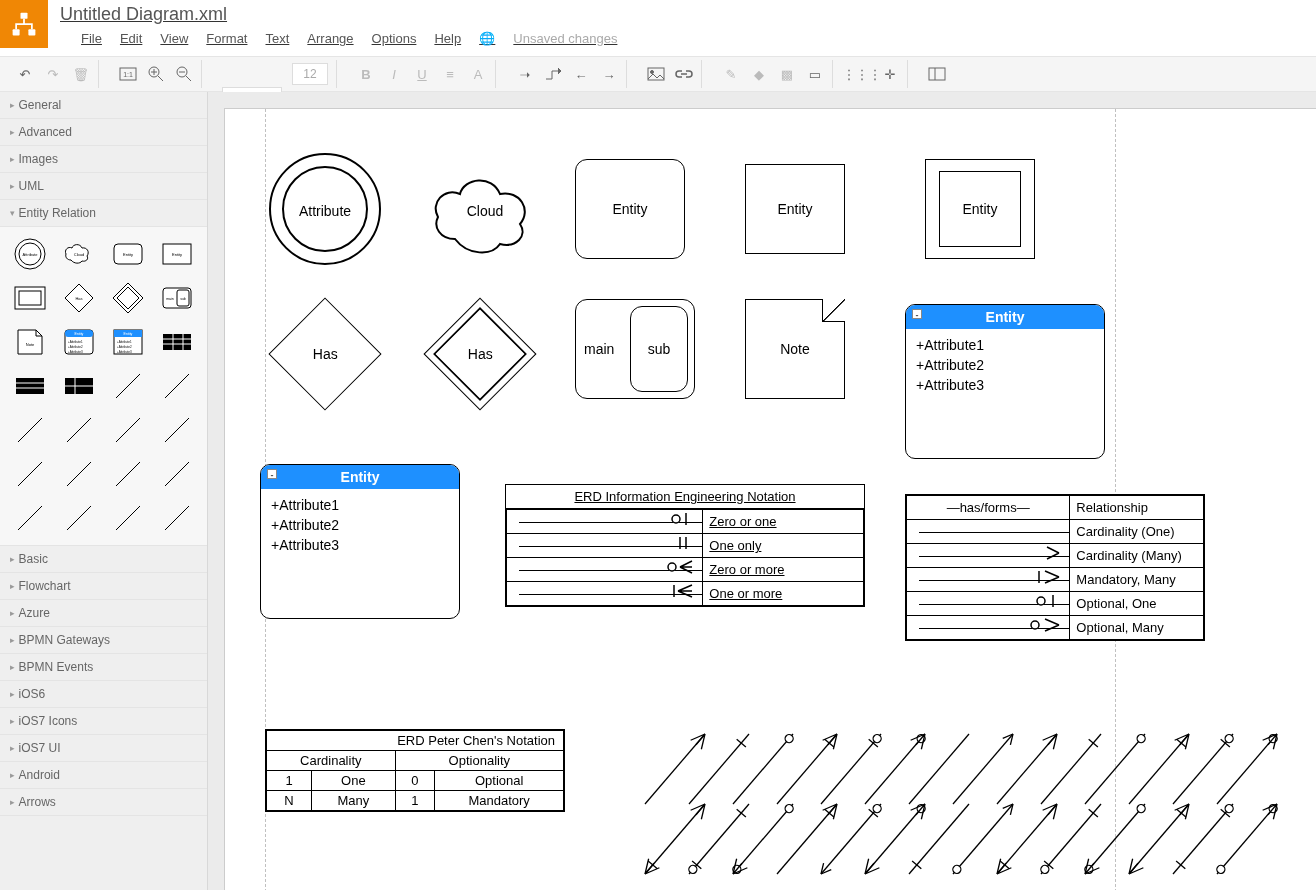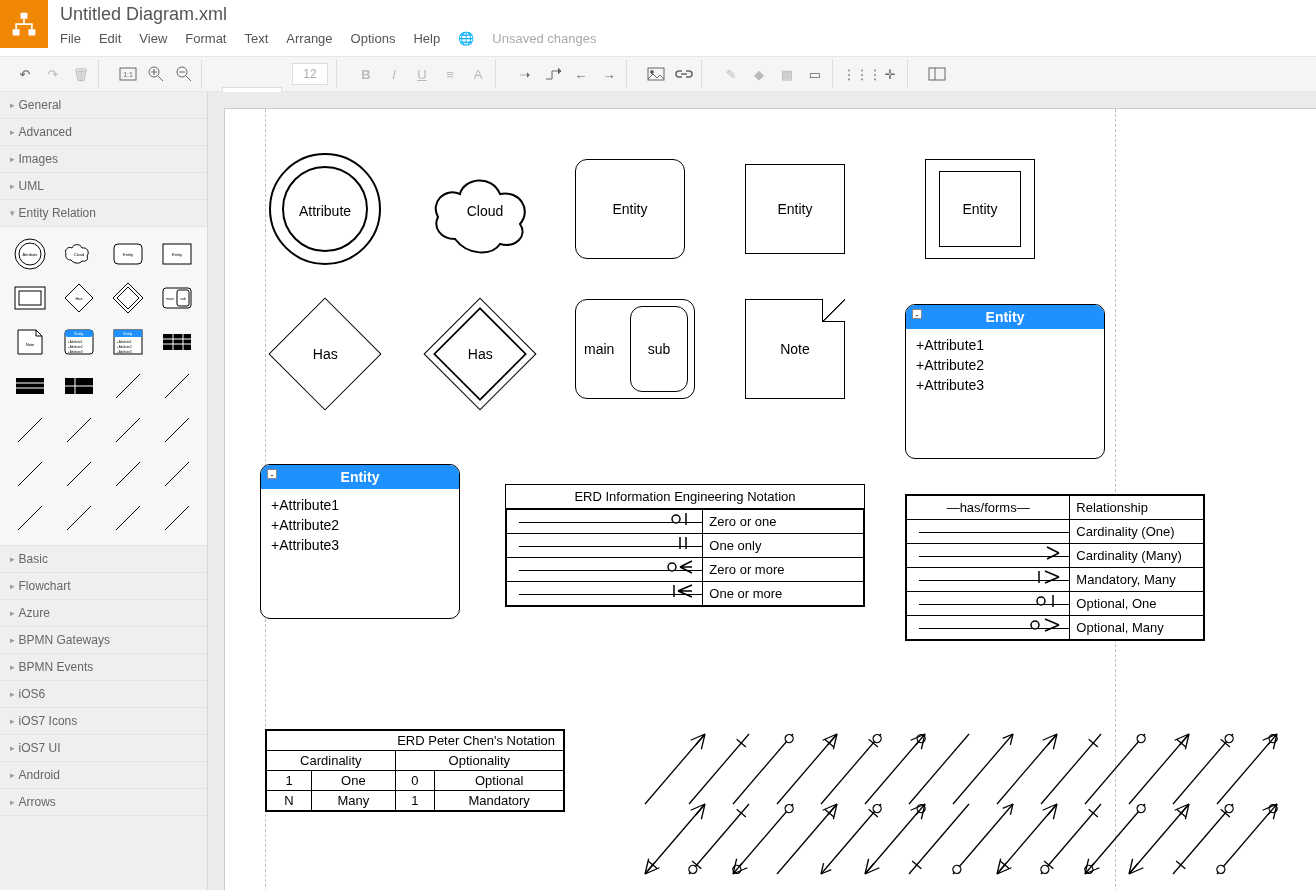--- a/index.html
+++ b/index.html
@@ -3,23 +3,23 @@
 <meta charset="utf-8">
 <style>
   * { box-sizing: border-box; }
   html, body { margin: 0; padding: 0; font-family: -apple-system, BlinkMacSystemFont, "Helvetica Neue", Arial, sans-serif; font-size: 13px; color: #333; background: #fff; height: 100%; }
   .app { display: flex; flex-direction: column; width: 1316px; height: 890px; overflow: hidden; }
 
   
   .header { display: flex; align-items: flex-start; height: 56px; border-bottom: 0px; }
   .logo { width: 48px; height: 48px; background: #f08705; display:flex; align-items:center; justify-content:center; }
   .logo svg { width: 28px; height: 28px; }
-  .title-area { display:flex; flex-direction:column; padding-left:12px; }
+  .title-area { display:flex; flex-direction:column; padding-left:12px;text-decoration:underline; }
   .doc-title { font-size: 18px; color:#555; padding-top:4px; }
-  .menubar { display:flex; gap:18px; padding-top:6px; align-items:flex-start; color:#555; }
+  .menubar { display:flex; gap:18px; padding-top:6px; align-items:flex-start; color:#555;margin-left:21px; }
   .menubar .menu-item { cursor:pointer; }
   .menubar .globe { color:#888; }
   .menubar .unsaved { color:#aaa; }
 
   
   .toolbar { display:flex; align-items:center; height:36px; background:#f5f5f5; border-top:1px solid #e5e5e5; border-bottom:1px solid #e5e5e5; padding:0 8px; gap:12px; }
   .toolbar .group { display:flex; align-items:center; gap:10px; padding:0 8px; border-right:1px solid #ddd; height:28px; }
   .toolbar .group:last-child { border-right:0; }
   .tb-btn { width:18px; height:18px; display:flex; align-items:center; justify-content:center; color:#666; cursor:pointer; }
   .tb-btn.disabled { color:#bbb; }
@@ -476,21 +476,21 @@
 
         <div class="node entity-box" style="left:35px; top:355px; width:200px; height:155px;">
           <div class="eb-head"><span class="collapse">-</span><span>Entity</span></div>
           <div class="eb-body">
             <div>+Attribute1</div>
             <div>+Attribute2</div>
             <div>+Attribute3</div>
           </div>
         </div>
 
-        <div class="node erd-table" style="left:280px; top:375px; width:360px;">
+        <div class="node erd-table" style="left:280px; top:375px; width:360px;text-decoration:underline;">
           <div class="erd-title">ERD Information Engineering Notation</div>
           <table>
             <tbody>
                 <tr>
                   <td class="sym">
                     <div>
                       <div class="line-end"></div>
                       <svg style="position:absolute;right:2px;top:-3px" width="26" height="16">
                         <circle cx="8" cy="8" r="4" fill="#fff" stroke="#000" stroke-width="1.5"></circle>
                         <line x1="18" y1="2" x2="18" y2="14" stroke="#000" stroke-width="1.5"></line>

